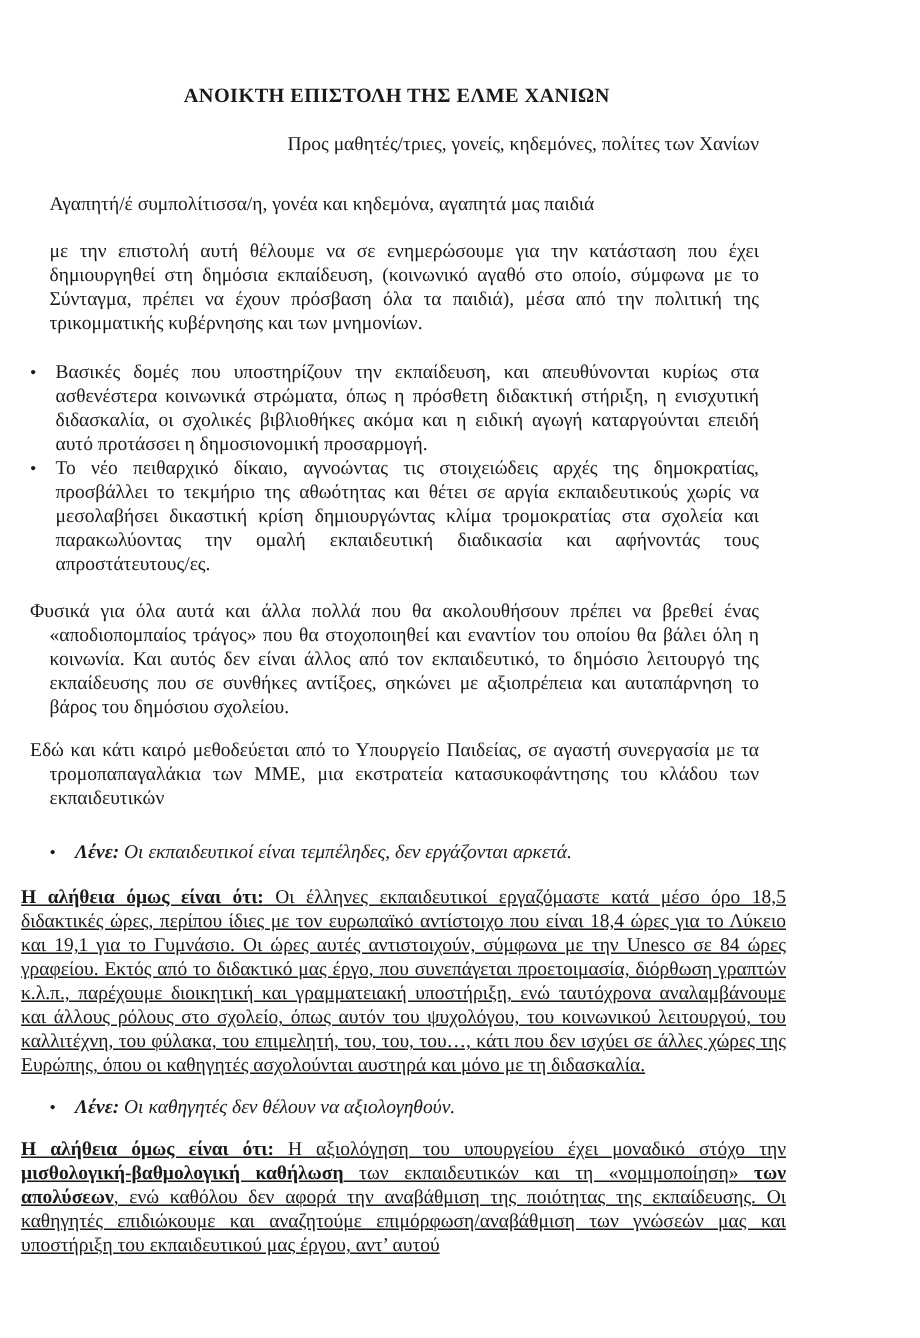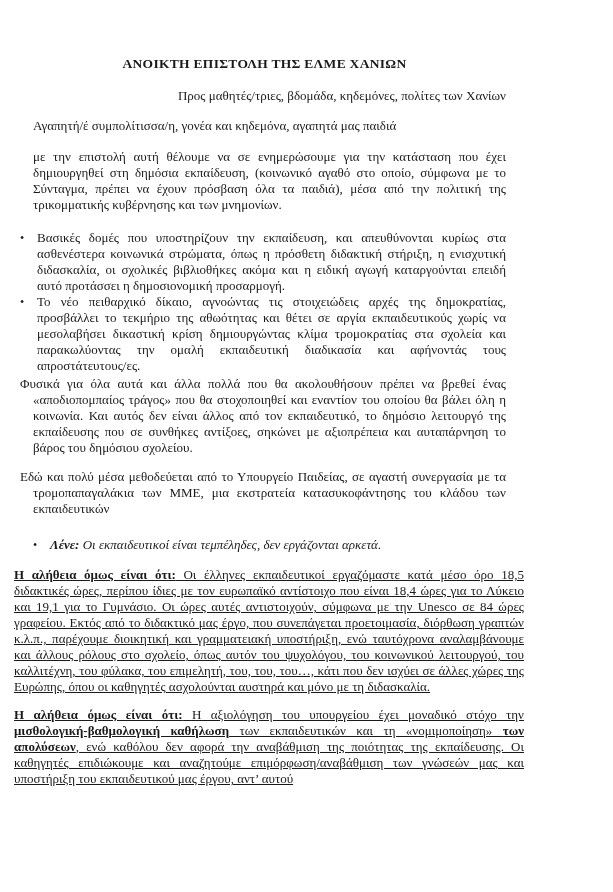--- a/index.html
+++ b/index.html
@@ -31,21 +31,21 @@
     text-align: center;
     letter-spacing: 0.3px;
     line-height: 17px;
   }
   .addressee {
     margin-top: 16px;
     margin-right: 23px;
     text-align: right;
   }
   .salutation {
-    margin-top: 14px;
+    margin-top: 24px;
     margin-left: 33px;
     margin-right: 23px;
   }
   .intro {
     margin-top: 15px;
     margin-left: 33px;
     margin-right: 23px;
     text-align: justify;
   }
   .issues {
@@ -63,21 +63,21 @@
     left: -17px;
     top: 0;
     font-size: 12px;
   }
   .hang {
     margin-left: 33px;
     margin-right: 23px;
     text-indent: -13px;
     text-align: justify;
   }
-  .scapegoat { margin-top: 2px; }
+  .scapegoat { margin-top: 15px; }
   .ministry  { margin-top: 13px; }
   .claims {
     margin-left: 50px;
     margin-right: 23px;
   }
   .claims li {
     position: relative;
     font-style: italic;
   }
   .claims li::before {
@@ -103,37 +103,40 @@
   .b { font-weight: bold; }
   .u { text-decoration: underline; }
 </style>
 </head>
 <body>
 
 <div class="doc">
 
   <h1 class="title">ΑΝΟΙΚΤΗ ΕΠΙΣΤΟΛΗ ΤΗΣ ΕΛΜΕ ΧΑΝΙΩΝ</h1>
 
-  <p class="addressee">Προς μαθητές/τριες, βδομάδα, κηδεμόνες, πολίτες των Χανίων</p>
+  <p class="addressee">Προς μαθητές/τριες, γονείς, κηδεμόνες, πολίτες των Χανίων</p>
 
   <p class="salutation">Αγαπητή/έ συμπολίτισσα/η, γονέα και κηδεμόνα, αγαπητά μας παιδιά</p>
 
   <p class="intro">με την επιστολή αυτή θέλουμε να σε ενημερώσουμε για την κατάσταση που έχει δημιουργηθεί στη δημόσια εκπαίδευση, (κοινωνικό αγαθό στο οποίο, σύμφωνα με το Σύνταγμα, πρέπει να έχουν πρόσβαση όλα τα παιδιά), μέσα από την πολιτική της τρικομματικής κυβέρνησης και των μνημονίων.</p>
 
   <ul class="issues">
     <li>Βασικές δομές που υποστηρίζουν την εκπαίδευση, και απευθύνονται κυρίως στα ασθενέστερα κοινωνικά στρώματα, όπως η πρόσθετη διδακτική στήριξη, η ενισχυτική διδασκαλία, οι σχολικές βιβλιοθήκες ακόμα και η ειδική αγωγή καταργούνται επειδή αυτό προτάσσει η δημοσιονομική προσαρμογή.</li>
     <li>Το νέο πειθαρχικό δίκαιο, αγνοώντας τις στοιχειώδεις αρχές της δημοκρατίας, προσβάλλει το τεκμήριο της αθωότητας και θέτει σε αργία εκπαιδευτικούς χωρίς να μεσολαβήσει δικαστική κρίση δημιουργώντας κλίμα τρομοκρατίας στα σχολεία και παρακωλύοντας την ομαλή εκπαιδευτική διαδικασία και αφήνοντάς τους απροστάτευτους/ες.</li>
   </ul>
 
   <p class="hang scapegoat">Φυσικά για όλα αυτά και άλλα πολλά που θα ακολουθήσουν πρέπει να βρεθεί ένας «αποδιοπομπαίος τράγος» που θα στοχοποιηθεί και εναντίον του οποίου θα βάλει όλη η κοινωνία. Και αυτός δεν είναι άλλος από τον εκπαιδευτικό, το δημόσιο λειτουργό της εκπαίδευσης που σε συνθήκες αντίξοες, σηκώνει με αξιοπρέπεια και αυταπάρνηση το βάρος του δημόσιου σχολείου.</p>
 
-  <p class="hang ministry">Εδώ και πολύ μέσα μεθοδεύεται από το Υπουργείο Παιδείας, σε αγαστή συνεργασία με τα τρομοπαπαγαλάκια των ΜΜΕ, μια εκστρατεία κατασυκοφάντησης του κλάδου των εκπαιδευτικών</p>
+  <p class="hang ministry">Εδώ και κάτι καιρό μεθοδεύεται από το Υπουργείο Παιδείας, σε αγαστή συνεργασία με τα τρομοπαπαγαλάκια των ΜΜΕ, μια εκστρατεία κατασυκοφάντησης του κλάδου των εκπαιδευτικών</p>
 
   <ul class="claims claims-1">
     <li><span class="lead">Λένε:</span><span> Οι εκπαιδευτικοί είναι τεμπέληδες, δεν εργάζονται αρκετά.</span></li>
   </ul>
 
   <p class="truth truth-1"><span class="lead">Η αλήθεια όμως είναι ότι:</span><span> Οι έλληνες εκπαιδευτικοί εργαζόμαστε κατά μέσο όρο 18,5 διδακτικές ώρες, περίπου ίδιες με τον ευρωπαϊκό αντίστοιχο που είναι 18,4 ώρες για το Λύκειο και 19,1 για το Γυμνάσιο. Οι ώρες αυτές αντιστοιχούν, σύμφωνα με την Unesco σε 84 ώρες γραφείου. Εκτός από το διδακτικό μας έργο, που συνεπάγεται προετοιμασία, διόρθωση γραπτών κ.λ.π., παρέχουμε διοικητική και γραμματειακή υποστήριξη, ενώ ταυτόχρονα αναλαμβάνουμε και άλλους ρόλους στο σχολείο, όπως αυτόν του ψυχολόγου, του κοινωνικού λειτουργού, του καλλιτέχνη, του φύλακα, του επιμελητή, του, του, του…, κάτι που δεν ισχύει σε άλλες χώρες της Ευρώπης, όπου οι καθηγητές ασχολούνται </span><span class="u">αυστηρά και μόνο</span><span> με τη διδασκαλία.</span></p>
 
+  <ul class="claims claims-2">
+    <li><span class="lead">Λένε:</span><span> Οι καθηγητές δεν θέλουν να αξιολογηθούν.</span></li>
+  </ul>
 
   <p class="truth truth-2"><span class="lead">Η αλήθεια όμως είναι ότι:</span><span> Η αξιολόγηση του υπουργείου έχει μοναδικό στόχο την </span><span class="b">μισθολογική-βαθμολογική καθήλωση</span><span> των εκπαιδευτικών και τη «νομιμοποίηση» </span><span class="b">των απολύσεων</span><span>, ενώ καθόλου δεν αφορά την αναβάθμιση της ποιότητας της εκπαίδευσης. Οι καθηγητές επιδιώκουμε και αναζητούμε επιμόρφωση/αναβάθμιση των γνώσεών μας και υποστήριξη του εκπαιδευτικού μας έργου, αντ’ αυτού</span></p>
 
 </div>
 
 </body></html>

